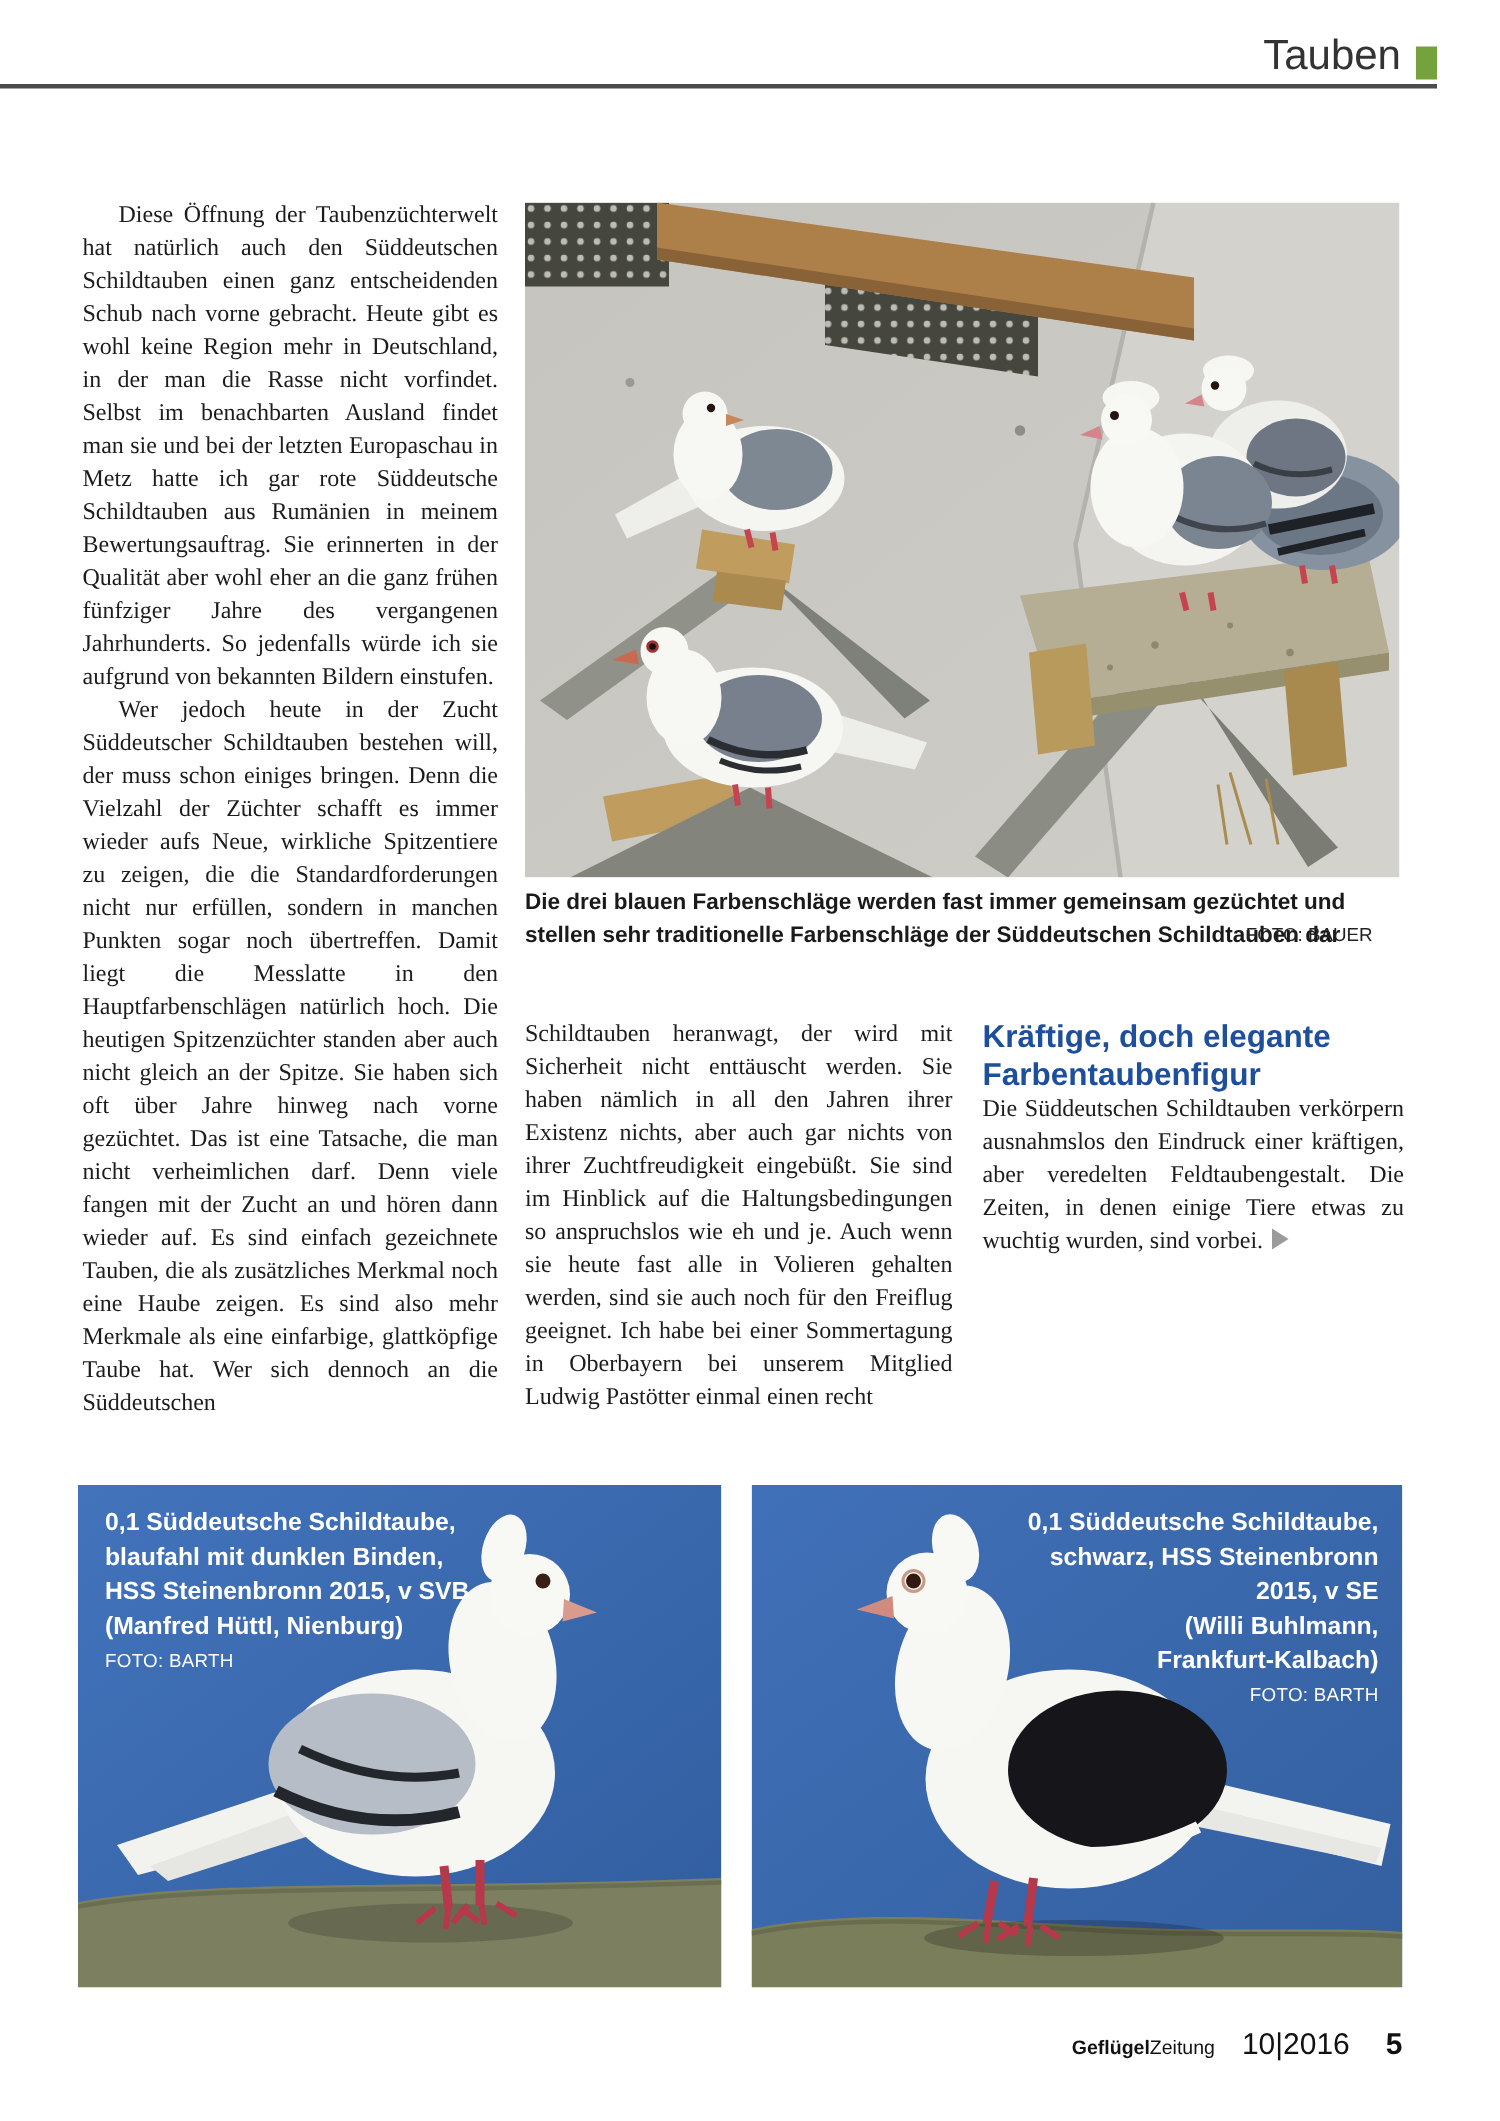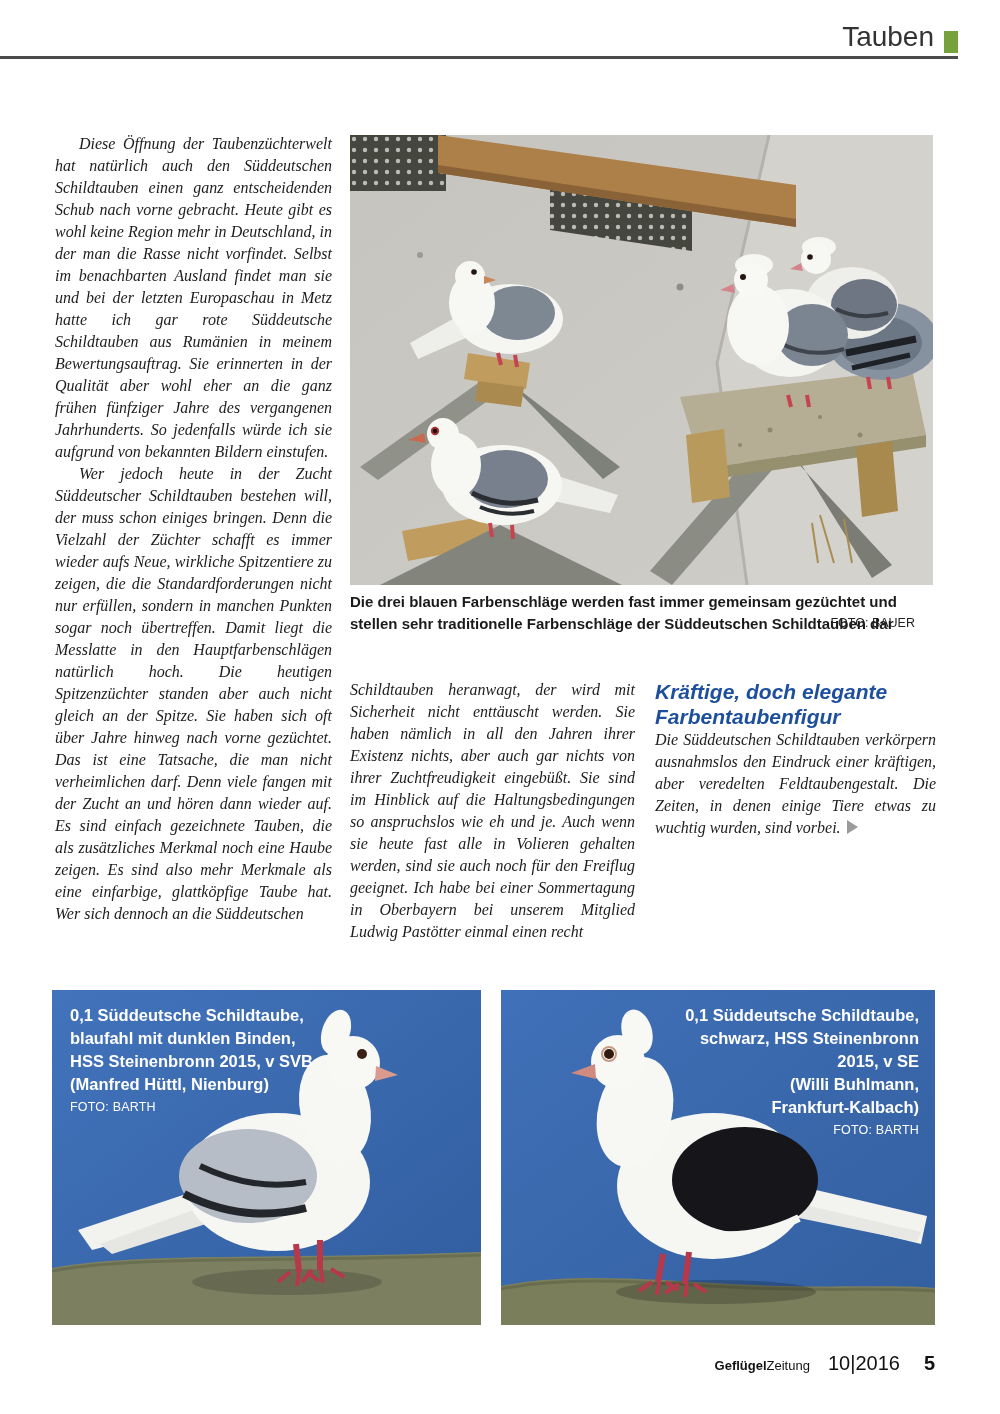--- a/index.html
+++ b/index.html
@@ -6,21 +6,21 @@
   .page{position:relative;width:1000px;height:1414px;background:#ffffff;margin:0 auto;
         font-family:"Liberation Serif",serif;color:#1c1c1c;overflow:hidden;}
 
   
   .header-rule{position:absolute;left:0;top:56px;width:958px;height:3px;background:#4b4b4b;}
   .header{position:absolute;top:22px;right:42px;display:flex;align-items:flex-start;gap:10px;}
   .section-title{font-family:"Liberation Sans",sans-serif;font-size:28px;color:#333;line-height:30px;}
   .section-marker{width:14px;height:22px;background:#76a23e;margin-top:9px;}
 
   
-  .col{position:absolute;font-size:16px;line-height:22px;text-align:justify;hyphens:auto;font-style:italic;-webkit-hyphens:auto;}
+  .col{position:absolute;font-size:16px;line-height:22px;text-align:justify;hyphens:auto;-webkit-hyphens:auto;}
   .col p{margin:0;}
   .indent{text-indent:24px;}
   #col1{left:55px;top:133px;width:277px;}
   #col2{left:350px;top:679px;width:285px;}
   #col3{left:655px;top:679px;width:281px;}
   .sub-heading{font-family:"Liberation Sans",sans-serif;font-weight:bold;font-size:21px;line-height:25px;
                color:#1d4f9c;margin:16px 0 13px 0;text-align:left;hyphens:none;}
   .end-arrow{display:inline-block;width:0;height:0;border-top:7px solid transparent;border-bottom:7px solid transparent;
              border-left:11px solid #9b9b9b;margin-left:6px;vertical-align:-1px;}
 

